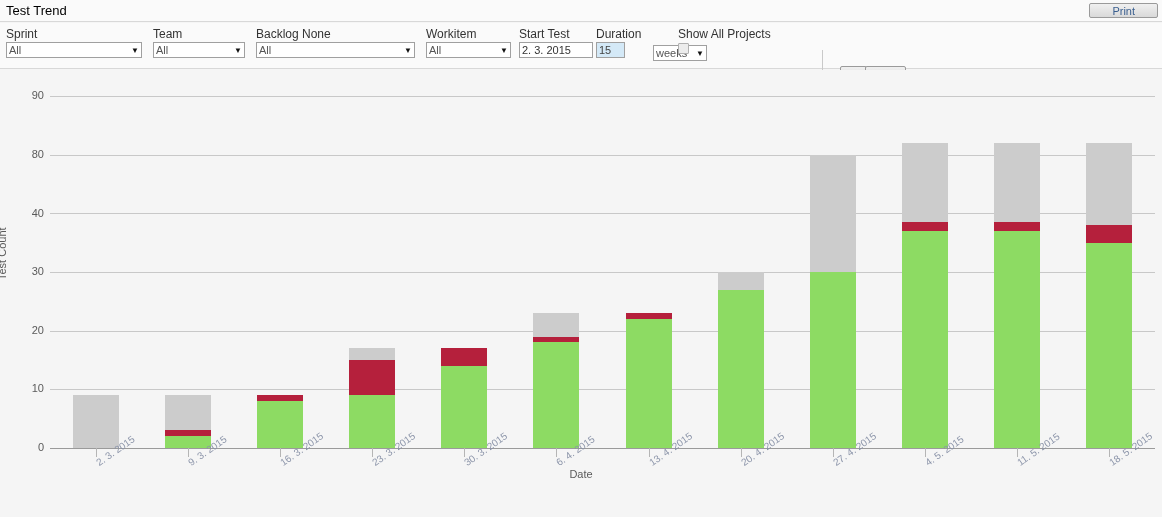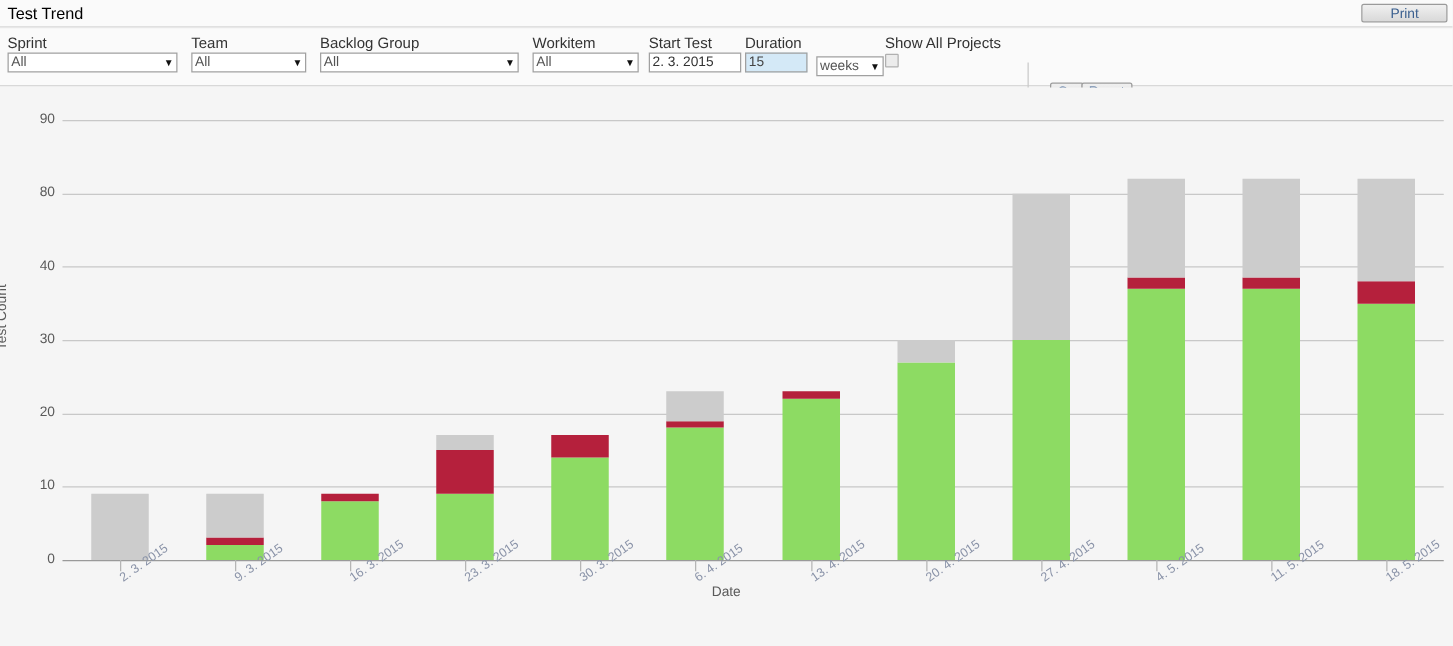--- a/index.html
+++ b/index.html
@@ -135,21 +135,21 @@
 
   <div class="fld" style="left:153px; width:92px;">
     <span class="lbl">Team</span>
     <div class="ctl sel" style="width:92px;">
       <span>All</span>
       <span class="caret">▼</span>
     </div>
   </div>
 
   <div class="fld" style="left:256px; width:159px;">
-    <span class="lbl">Backlog Group</span>
+    <span class="lbl">Backlog None</span>
     <div class="ctl sel" style="width:159px;">
       <span>All</span>
       <span class="caret">▼</span>
     </div>
   </div>
 
   <div class="fld" style="left:426px; width:85px;">
     <span class="lbl">Workitem</span>
     <div class="ctl sel" style="width:85px;">
       <span>All</span>
@@ -157,31 +157,31 @@
     </div>
   </div>
 
   <div class="fld" style="left:519px; width:74px;">
     <span class="lbl">Start Test</span>
     <div class="ctl txt" style="width:74px;">2. 3. 2015</div>
   </div>
 
   <div class="fld" style="left:596px; width:50px;">
     <span class="lbl">Duration</span>
-    <div class="ctl txt focused" style="width:50px;">15</div>
+    <div class="ctl txt focused" style="width:29px;">15</div>
   </div>
 
   <div class="fld" style="left:653px; top:22px; width:54px;">
     <div class="ctl sel" style="width:54px;">
       <span>weeks</span>
       <span class="caret">▼</span>
     </div>
   </div>
 
-  <div class="fld" style="left:708px;">
+  <div class="fld" style="left:678px;">
     <span class="lbl">Show All Projects</span>
     <div class="chk"></div>
   </div>
 
   <div class="vdiv"></div>
 
   <div class="act-btn" style="left:840px;">Go</div>
   <div class="act-btn" style="left:865px;">Reset</div>
 </div>
 

